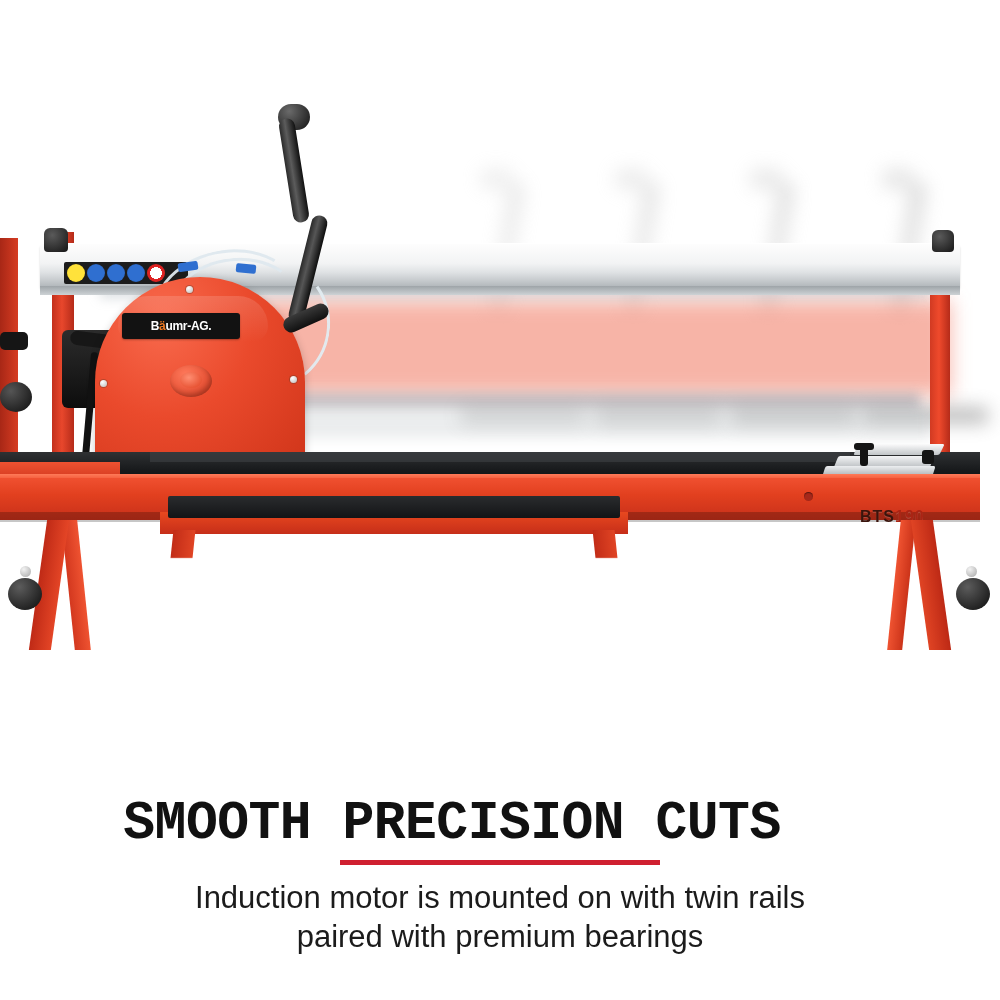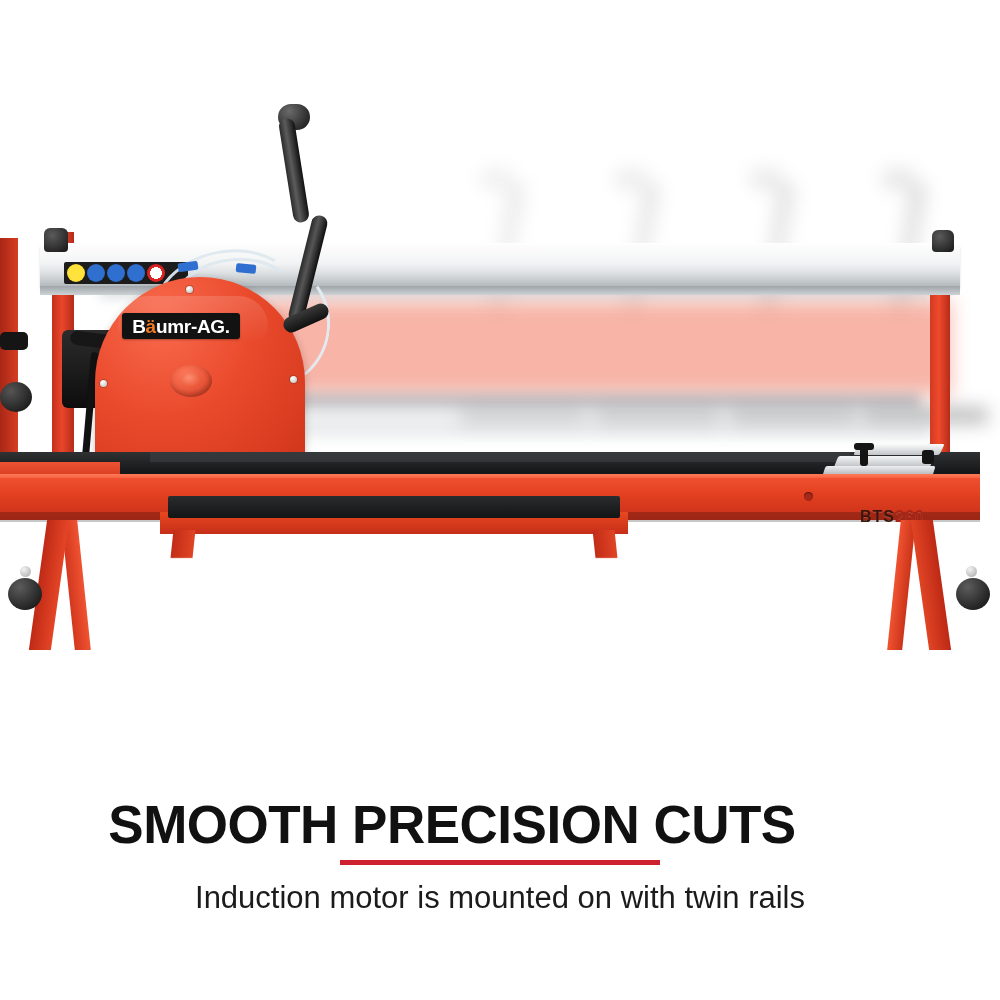--- a/index.html
+++ b/index.html
@@ -79,21 +79,21 @@
 
   
   .guard{position:absolute;left:95px;top:277px;width:210px;height:196px;
      background:radial-gradient(ellipse at 32% 22%,#f4secondary,#e8472c);
      background:radial-gradient(ellipse at 32% 22%,#f96a4d 0%,#ea4a2c 45%,#cf3419 100%);
      border-radius:105px 105px 10px 10px;box-shadow:0 3px 8px rgba(0,0,0,.22);}
   .guardHi{position:absolute;left:118px;top:296px;width:150px;height:46px;border-radius:75px 75px 40px 40px;
      background:linear-gradient(180deg,rgba(255,255,255,.14),rgba(255,255,255,0));}
   .logoPlate{position:absolute;left:122px;top:313px;width:118px;height:26px;background:#121212;border-radius:3px;
      display:flex;align-items:center;justify-content:center;box-shadow:0 1px 2px rgba(0,0,0,.3);}
-  .logoText{font-size:19px;font-weight:bold;color:#fff;letter-spacing:-.3px;line-height:1;white-space:nowrap;}
+  .logoText{font-size:12px;font-weight:bold;color:#fff;letter-spacing:-.3px;line-height:1;white-space:nowrap;}
   .logoText .um{color:#f07a22;}
   .boss{position:absolute;left:170px;top:365px;width:42px;height:32px;
      background:radial-gradient(ellipse at 38% 30%,#ff7a5c,#d6381c);border-radius:50%;
      box-shadow:inset -2px -3px 5px rgba(0,0,0,.25);}
   .bossIn{position:absolute;left:180px;top:372px;width:22px;height:16px;border-radius:50%;
      background:radial-gradient(ellipse at 40% 35%,#ff8e72,#e0401f);}
   .scrw{position:absolute;width:7px;height:7px;border-radius:50%;
      background:radial-gradient(circle at 35% 30%,#fff,#b9b9b9);box-shadow:0 0 0 1px rgba(120,60,40,.45);}
   .sc1{left:186px;top:286px;} .sc2{left:290px;top:376px;} .sc3{left:100px;top:380px;}
 
@@ -167,21 +167,21 @@
      background:linear-gradient(180deg,#fbfbfb,#c2c6c9);border-radius:2px;transform:skewX(-26deg);}
   .fence3{position:absolute;left:824px;top:466px;width:110px;height:10px;
      background:linear-gradient(180deg,#eceef0,#aeb2b5);border-radius:2px;transform:skewX(-18deg);}
   .fencePin{position:absolute;left:860px;top:446px;width:8px;height:20px;background:#131313;border-radius:3px;}
   .fencePinHead{position:absolute;left:854px;top:443px;width:20px;height:7px;background:#151515;border-radius:3px;}
   .fenceKnob{position:absolute;left:922px;top:450px;width:12px;height:14px;background:#141414;border-radius:3px;}
 
   
   .txt{position:absolute;left:0;top:700px;width:1000px;height:300px;text-align:center;}
   .headline{position:absolute;left:0;top:98px;width:904px;
-     font-size:53px;font-weight:bold;letter-spacing:-.5px;color:#111;line-height:1;white-space:nowrap;}
+     font-size:53px;font-weight:bold;letter-spacing:-.5px;color:#111;line-height:1;white-space:nowrap;font-family:Liberation Mono, monospace;}
   .rule{position:absolute;left:340px;top:160px;width:320px;height:5px;background:#cf2030;}
   .sub{position:absolute;left:100px;top:178px;width:800px;font-size:31px;color:#1b1b1b;line-height:1.26;}
 </style>
 </head>
 <body>
 
 <div class="page">
 
   <div class="photo">
 
@@ -281,21 +281,21 @@
     <div class="fence3"></div>
     <div class="fencePin"></div>
     <div class="fencePinHead"></div>
     <div class="fenceKnob"></div>
 
     <div class="xbarL"></div>
     <div class="baseEdge"></div>
     <div class="base"></div>
     <div class="baseShadow"></div>
     <div class="baseHole"></div>
-    <div class="model"><span class="m1">BTS</span><span class="m2">260</span></div>
+    <div class="model"><span class="m1">BTS</span><span class="m2">190</span></div>
 
     <div class="shelfBody"></div>
     <div class="shelfTop"></div>
     <div class="shelfLegL"></div>
     <div class="shelfLegR"></div>
 
     <div class="legL2"></div>
     <div class="legL1"></div>
     <div class="legR2"></div>
     <div class="legR1"></div>
@@ -303,16 +303,17 @@
     <div class="legBoltR"></div>
     <div class="legKnobL"></div>
     <div class="legKnobR"></div>
   </div>
 
   <div class="txt">
     <div class="headline">SMOOTH PRECISION CUTS</div>
     <div class="rule"></div>
     <div class="sub">
       <div>Induction motor is mounted on with twin rails</div>
+      <div>paired with premium bearings</div>
     </div>
   </div>
 
 </div>
 
 </body></html>

